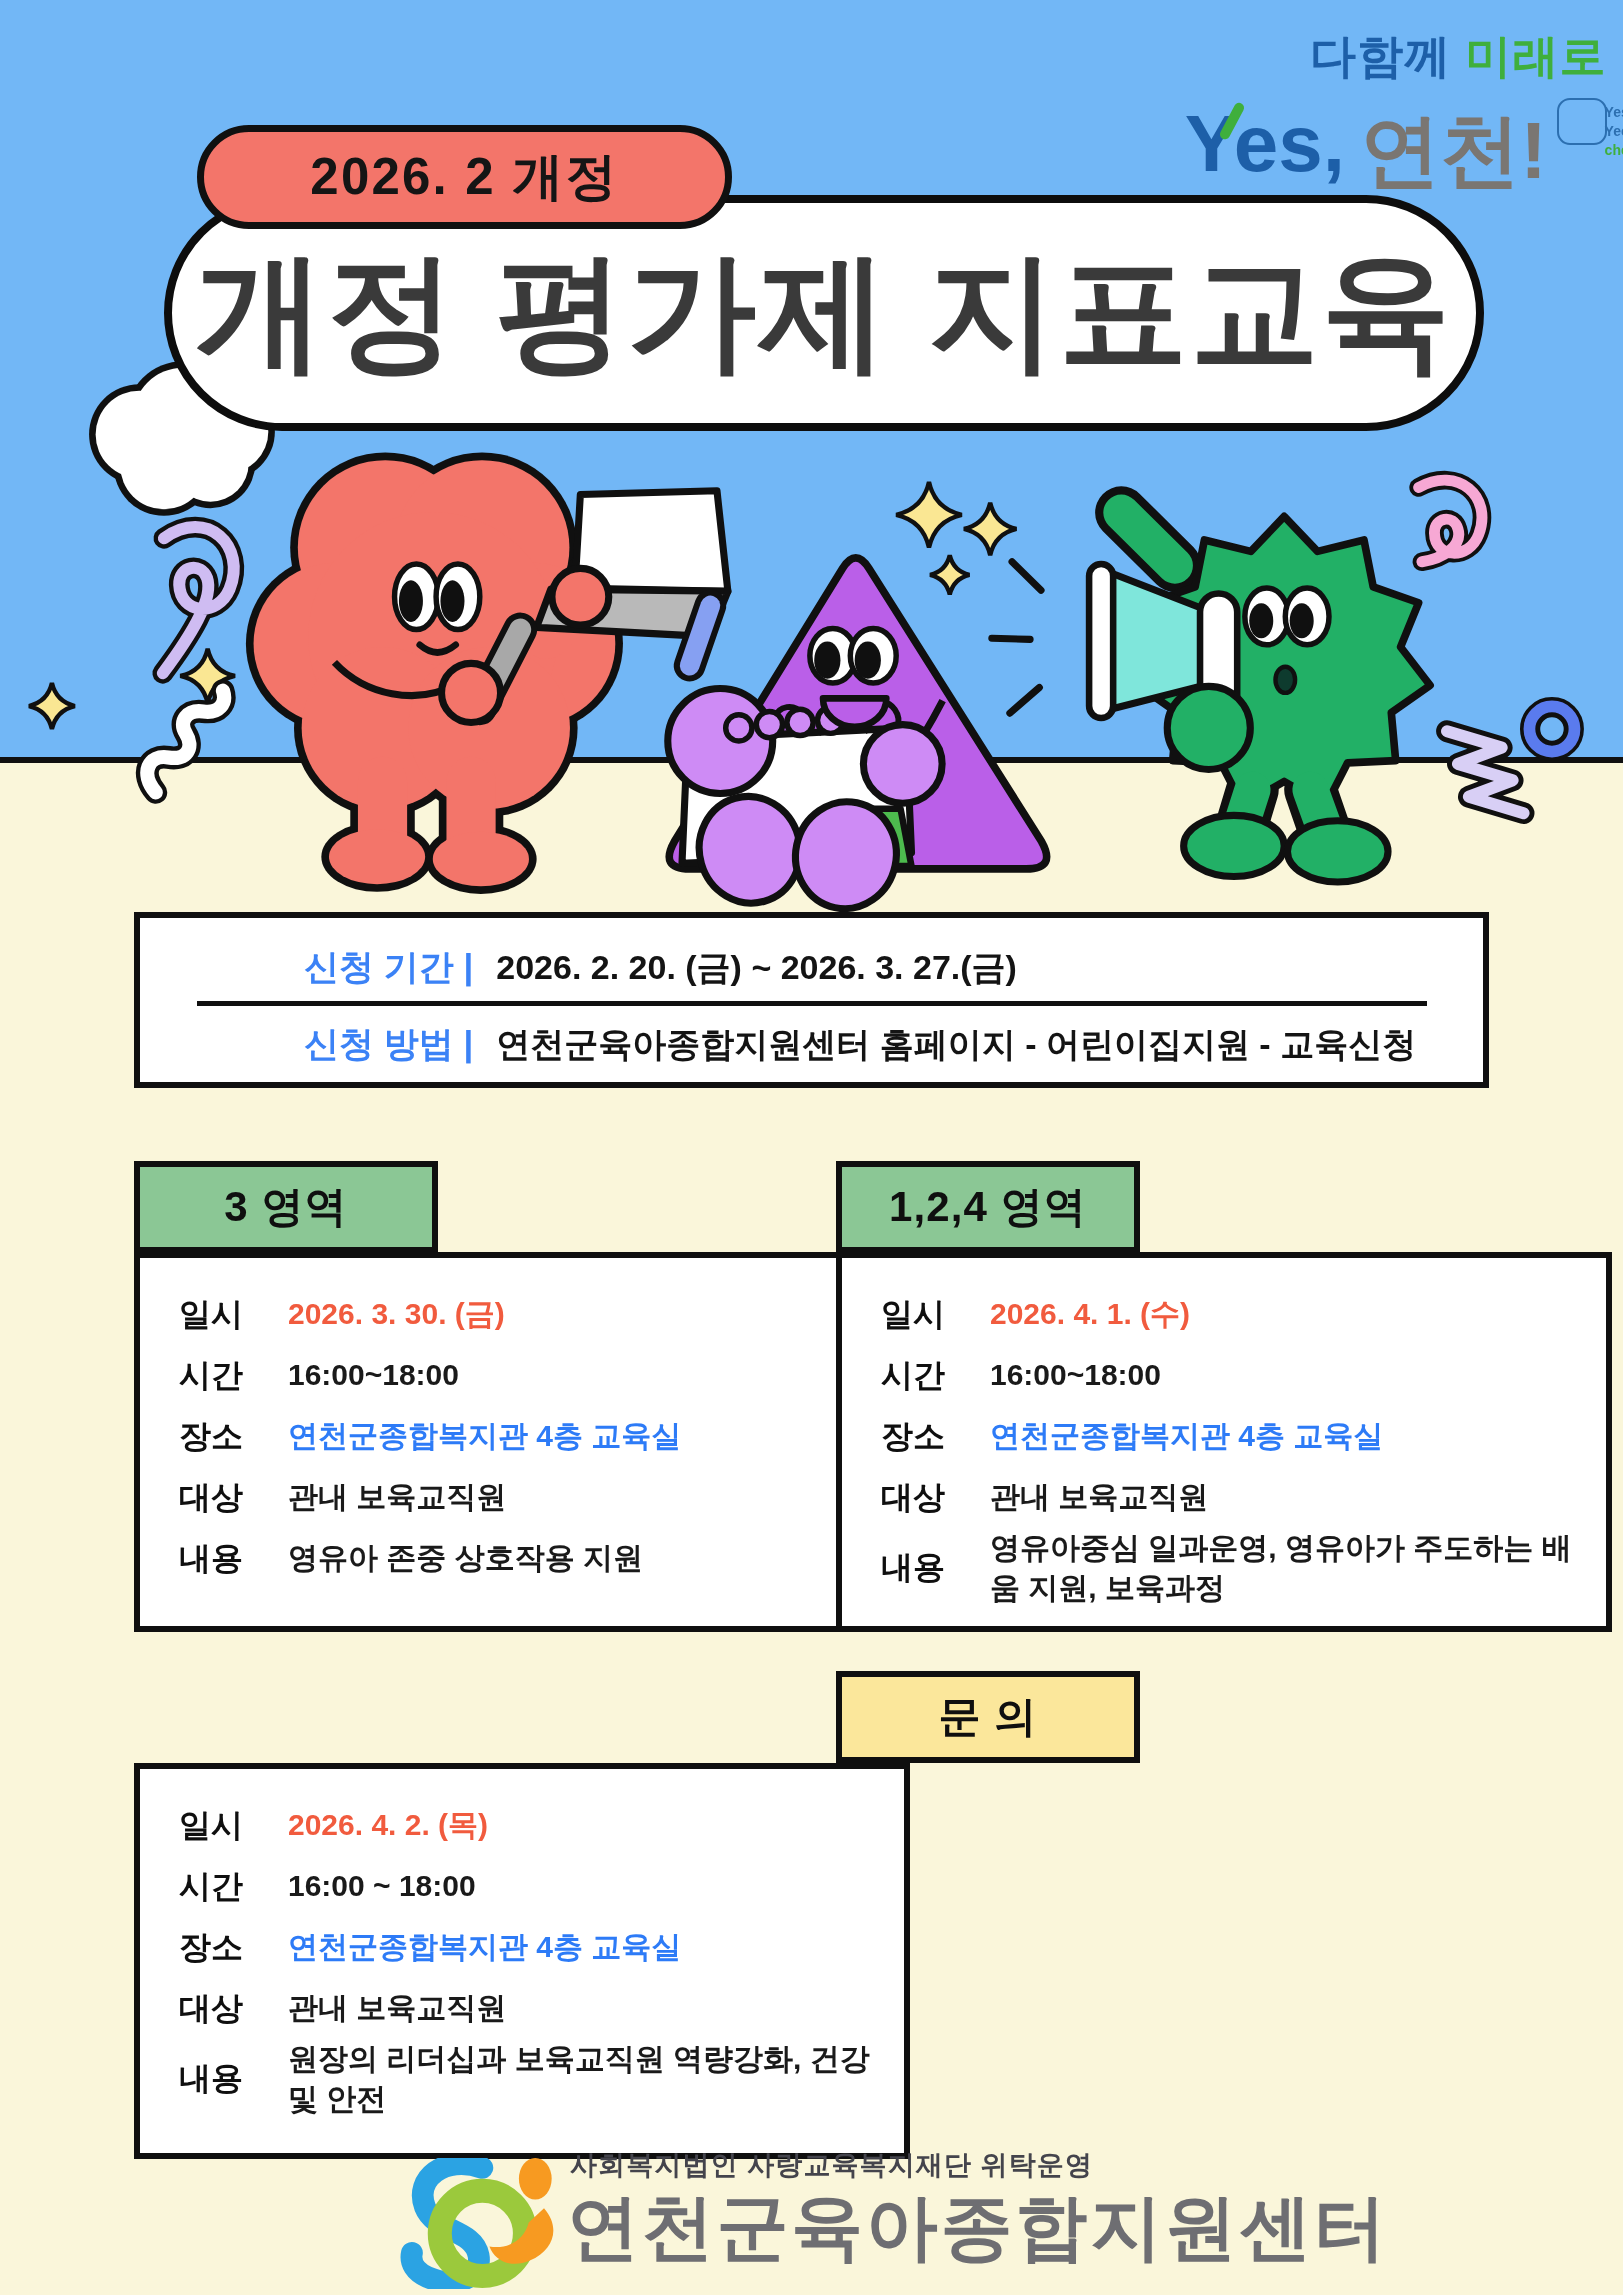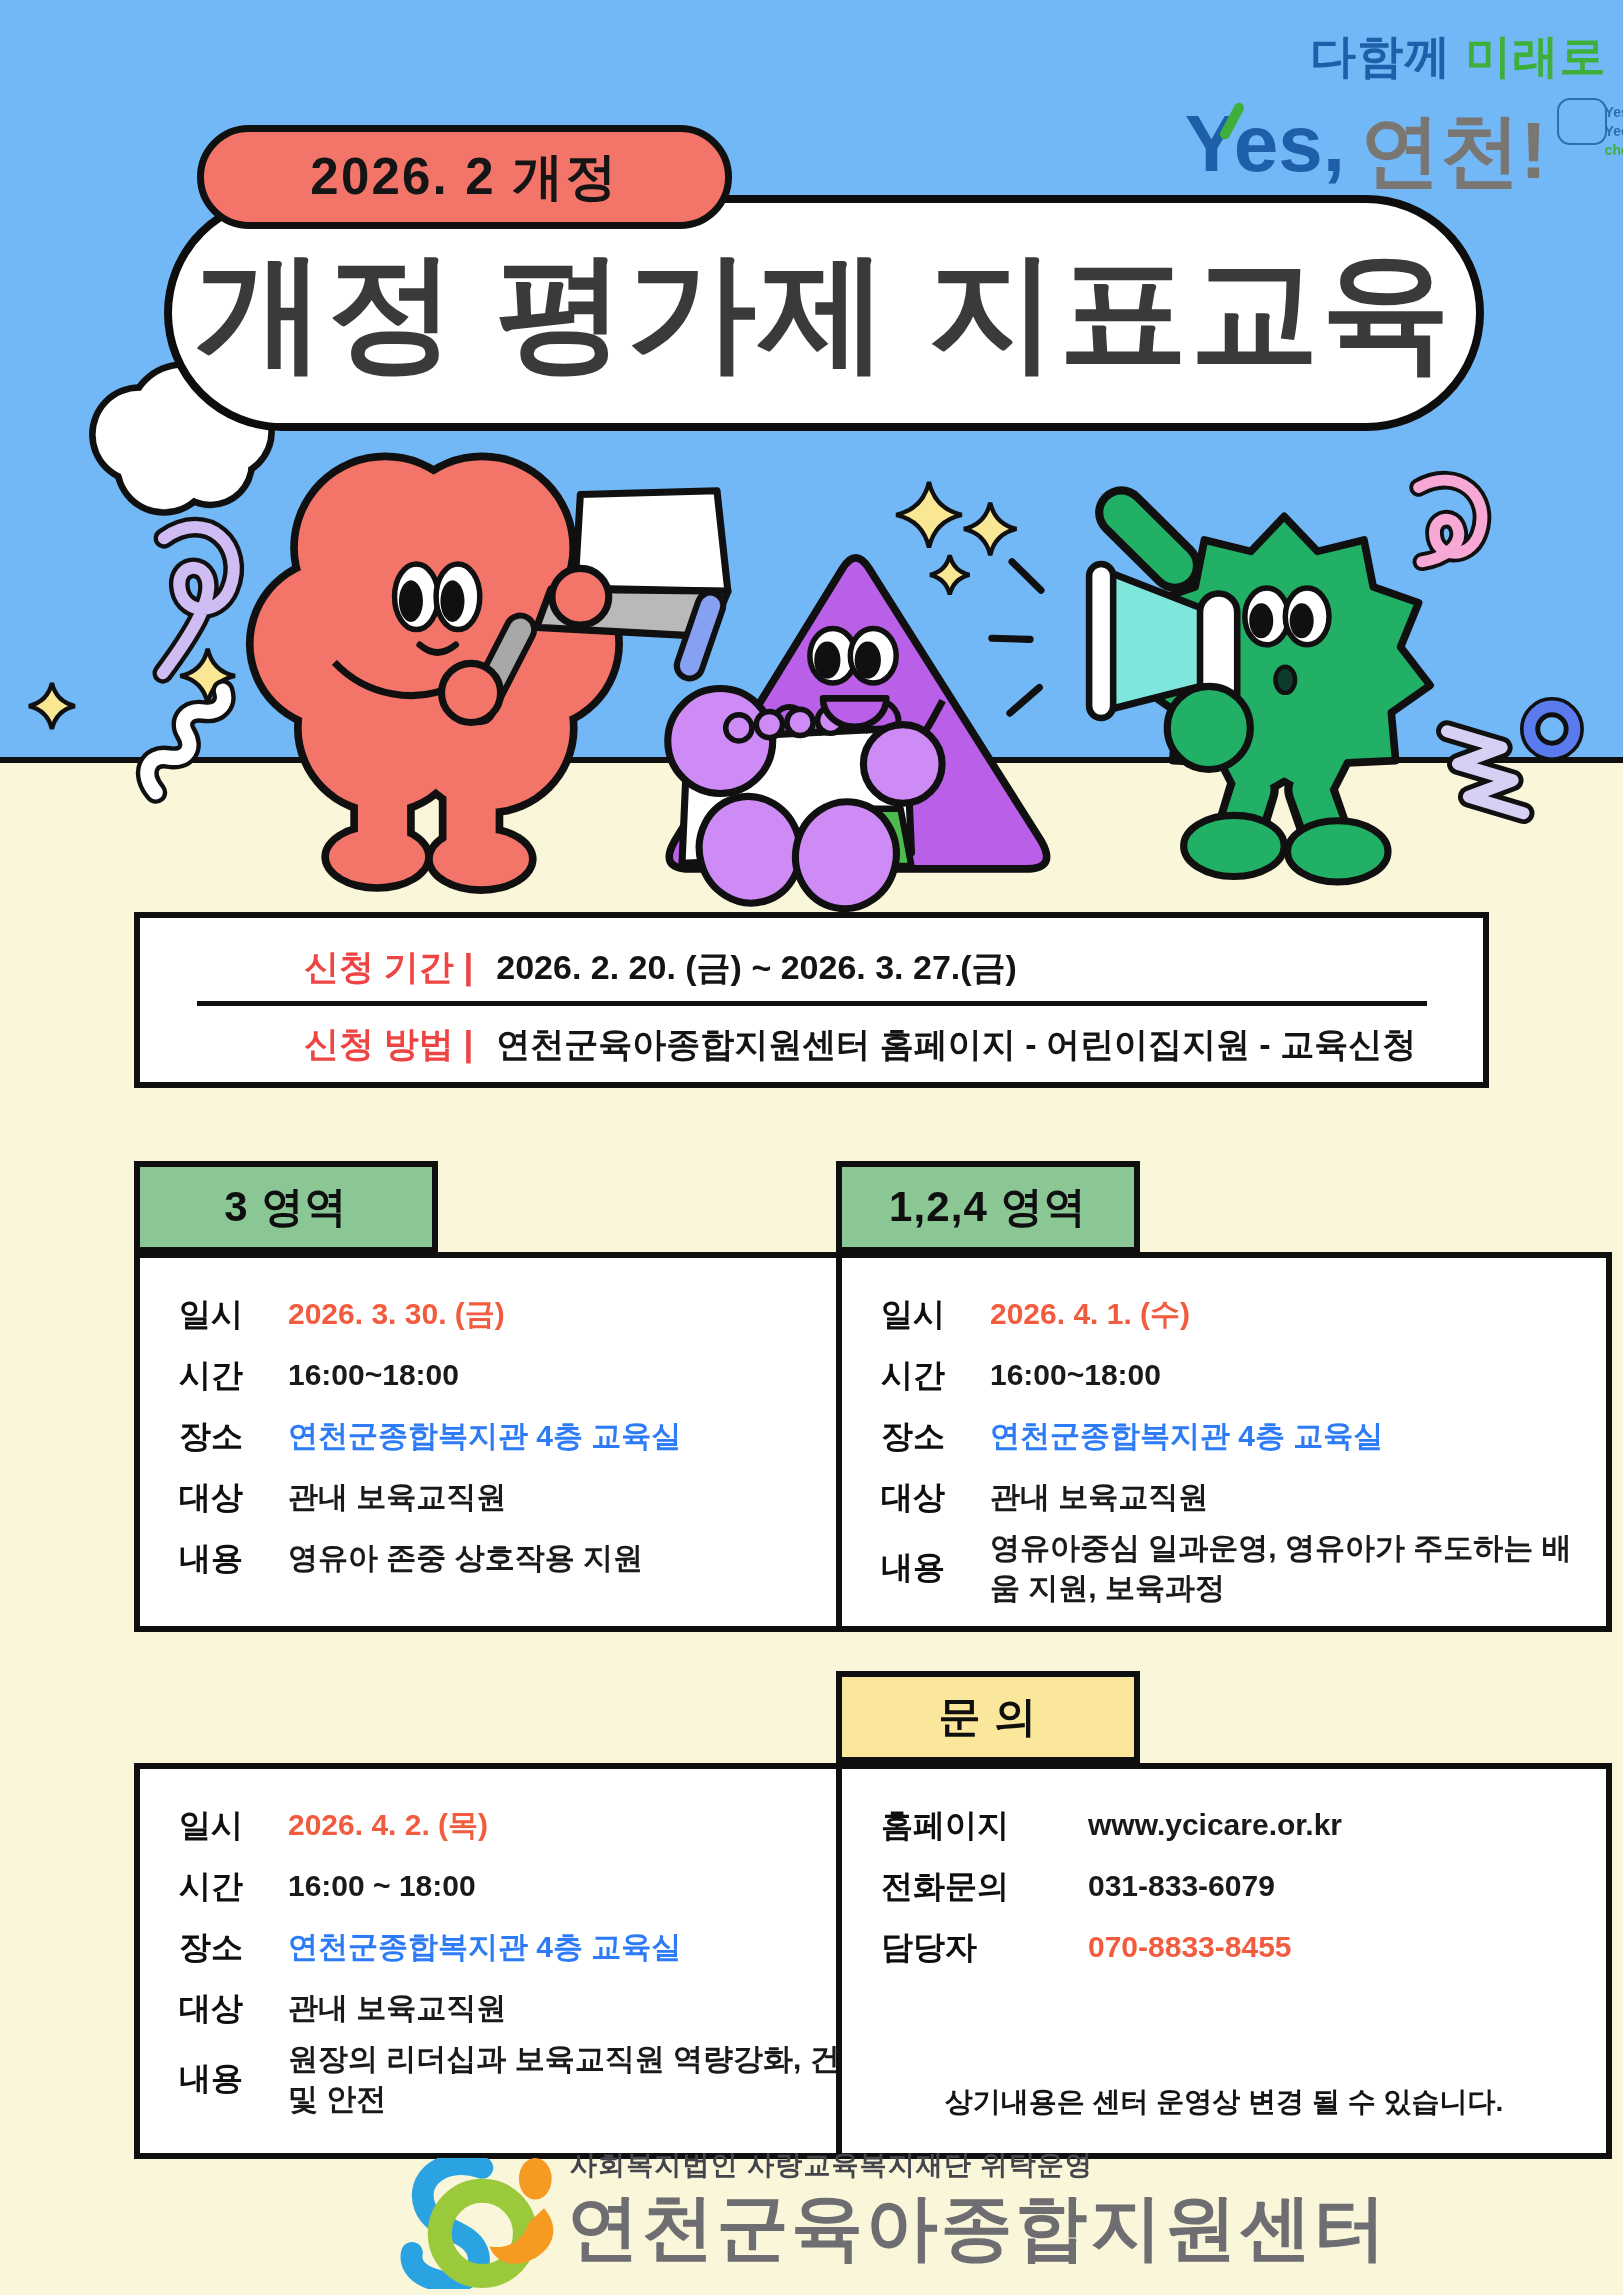--- a/index.html
+++ b/index.html
@@ -24,21 +24,21 @@
   .title-pill{position:absolute;left:164px;top:195px;width:1320px;height:236px;background:#fff;
       border:8.2px solid #0d0d0d;border-radius:126px;display:flex;align-items:center;justify-content:center;
       font-size:129px;font-weight:900;color:#3A3A3A;letter-spacing:2.2px;z-index:3;box-sizing:border-box;}
   .badge{position:absolute;left:197px;top:125px;width:535px;height:104px;background:#F3756A;
       border:7.7px solid #101010;border-radius:66px;display:flex;align-items:center;justify-content:center;
       font-size:51px;font-weight:800;color:#151515;z-index:4;box-sizing:border-box;letter-spacing:2.2px;}
   
   .apply{position:absolute;left:134px;top:912px;width:1355px;height:176px;background:#fff;
       border:6.6px solid #101010;box-sizing:border-box;z-index:5;}
   .apply .arow{position:absolute;left:164px;white-space:nowrap;font-weight:800;}
-  .apply .arow .lab{color:#ef4444;font-size:35px;margin-right:23px;}
+  .apply .arow .lab{color:#3b82f6;font-size:35px;margin-right:23px;}
   .apply .arow .value{color:#141414;font-size:34px;}
   .ar1{top:26px;} .ar2{top:103px;}
   .adiv{position:absolute;left:57px;top:83px;width:1230px;height:4.9px;background:#101010;}
   
   .tab{position:absolute;width:304px;height:92px;border:6px solid #0f0f0f;box-sizing:border-box;
        display:flex;align-items:center;justify-content:center;font-size:42px;font-weight:700;color:#0f0f0f;z-index:6;letter-spacing:1.1px;}
   .tab.green{background:#8BC795;} .tab.yellow{background:#FBE79B;}
   .card{position:absolute;width:776px;background:#fff;border:6px solid #0f0f0f;box-sizing:border-box;z-index:5;}
   .rows{position:absolute;left:39px;top:26px;right:19px;}
   .row{display:flex;align-items:center;min-height:61px;}
@@ -316,37 +316,20 @@
           <span class="val">관내 보육교직원</span>
         </div>
       <div class="row">
           <span class="lbl">내용</span>
           <span class="val">원장의 리더십과 보육교직원 역량강화, 건강 및 안전</span>
         </div>
     </div>
   </div>
 
   <div class="tab yellow" style="left:836px;top:1671px;">문 의</div>
-  <div class="card inq" style="left:836px;top:1763px;height:396px;">
-    <div class="rows">
-      <div class="row">
-          <span class="lbl">홈페이지</span>
-          <span class="val">www.ycicare.or.kr</span>
-        </div>
-      <div class="row">
-          <span class="lbl">전화문의</span>
-          <span class="val">031-833-6079</span>
-        </div>
-      <div class="row">
-          <span class="lbl">담당자</span>
-          <span class="val v-red">070-8833-8455</span>
-        </div>
-    </div>
-    <div class="note">상기내용은 센터 운영상 변경 될 수 있습니다.</div>
-  </div>
 
   <svg class="footer-mark" width="235" height="131" viewBox="0 0 430 240">
     <path d="M255,18 C185,-6 130,38 150,90 C168,136 238,130 248,178 C256,220 204,240 154,218 C132,208 122,192 126,174" fill="none" stroke="#2BA3E3" stroke-width="40" stroke-linecap="round"></path>
     <circle cx="255" cy="138" r="78" fill="none" stroke="#9BC93C" stroke-width="44"></circle>
     <ellipse cx="352" cy="38" rx="30" ry="38" fill="#F79A21"></ellipse>
     <path d="M368,92 C398,126 388,168 342,188 C310,202 278,190 268,162 C302,168 332,150 340,118 Z" fill="#F79A21"></path>
   </svg>
   <div class="footer-trust">사회복지법인 사랑교육복지재단 위탁운영</div>
   <div class="footer-name">연천군육아종합지원센터</div>
 

